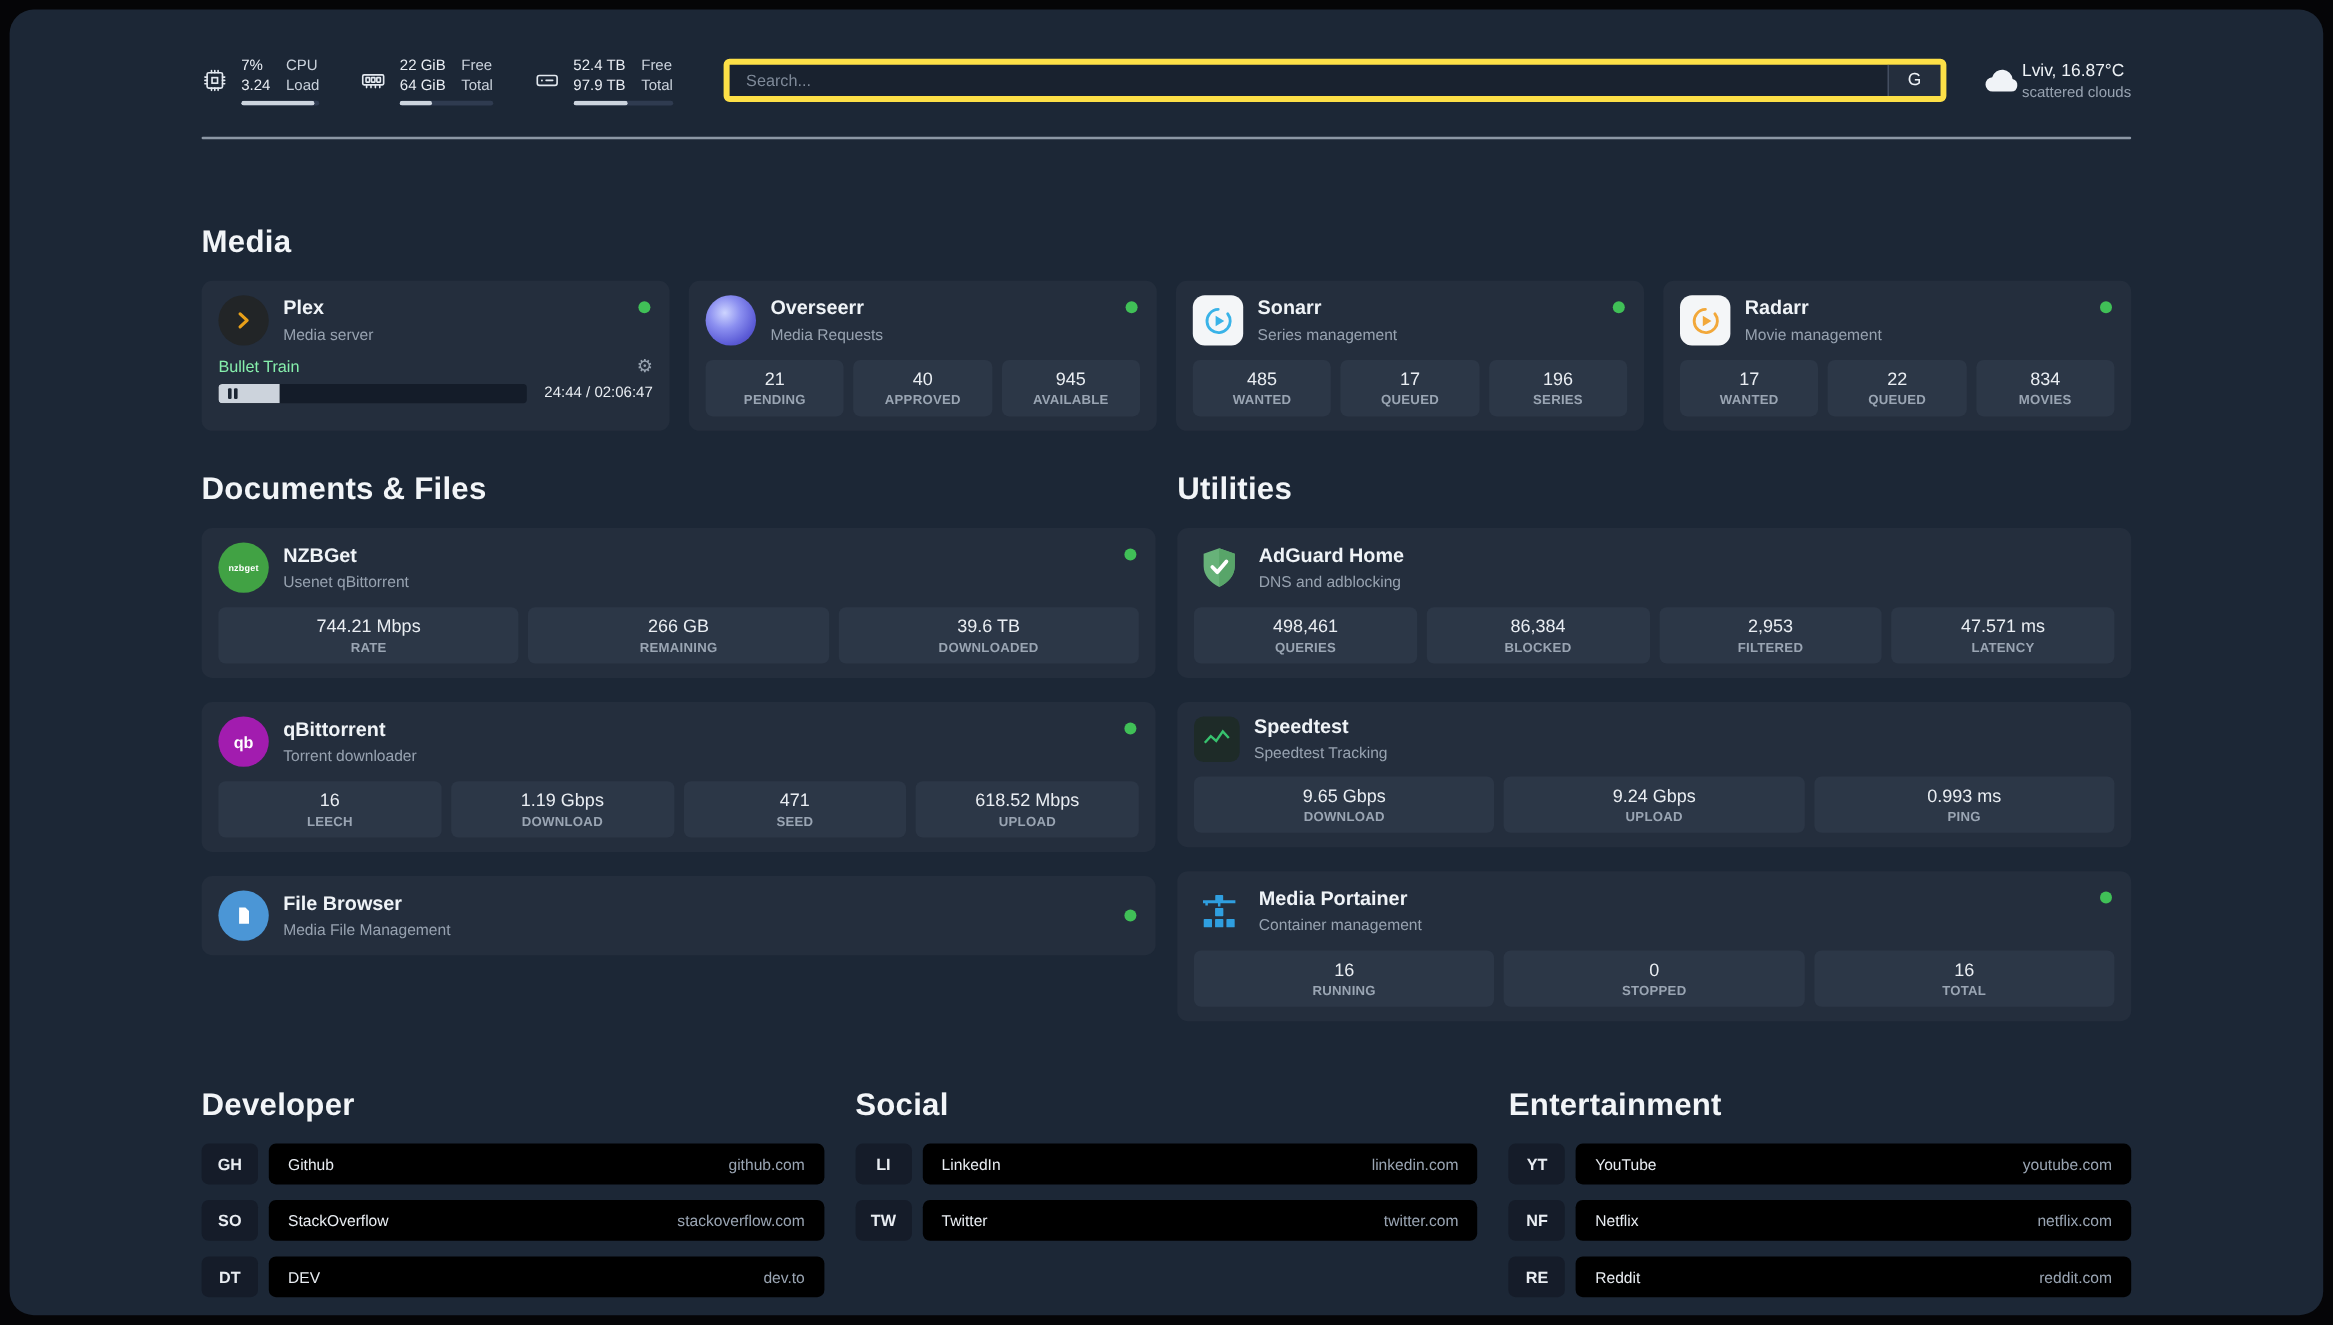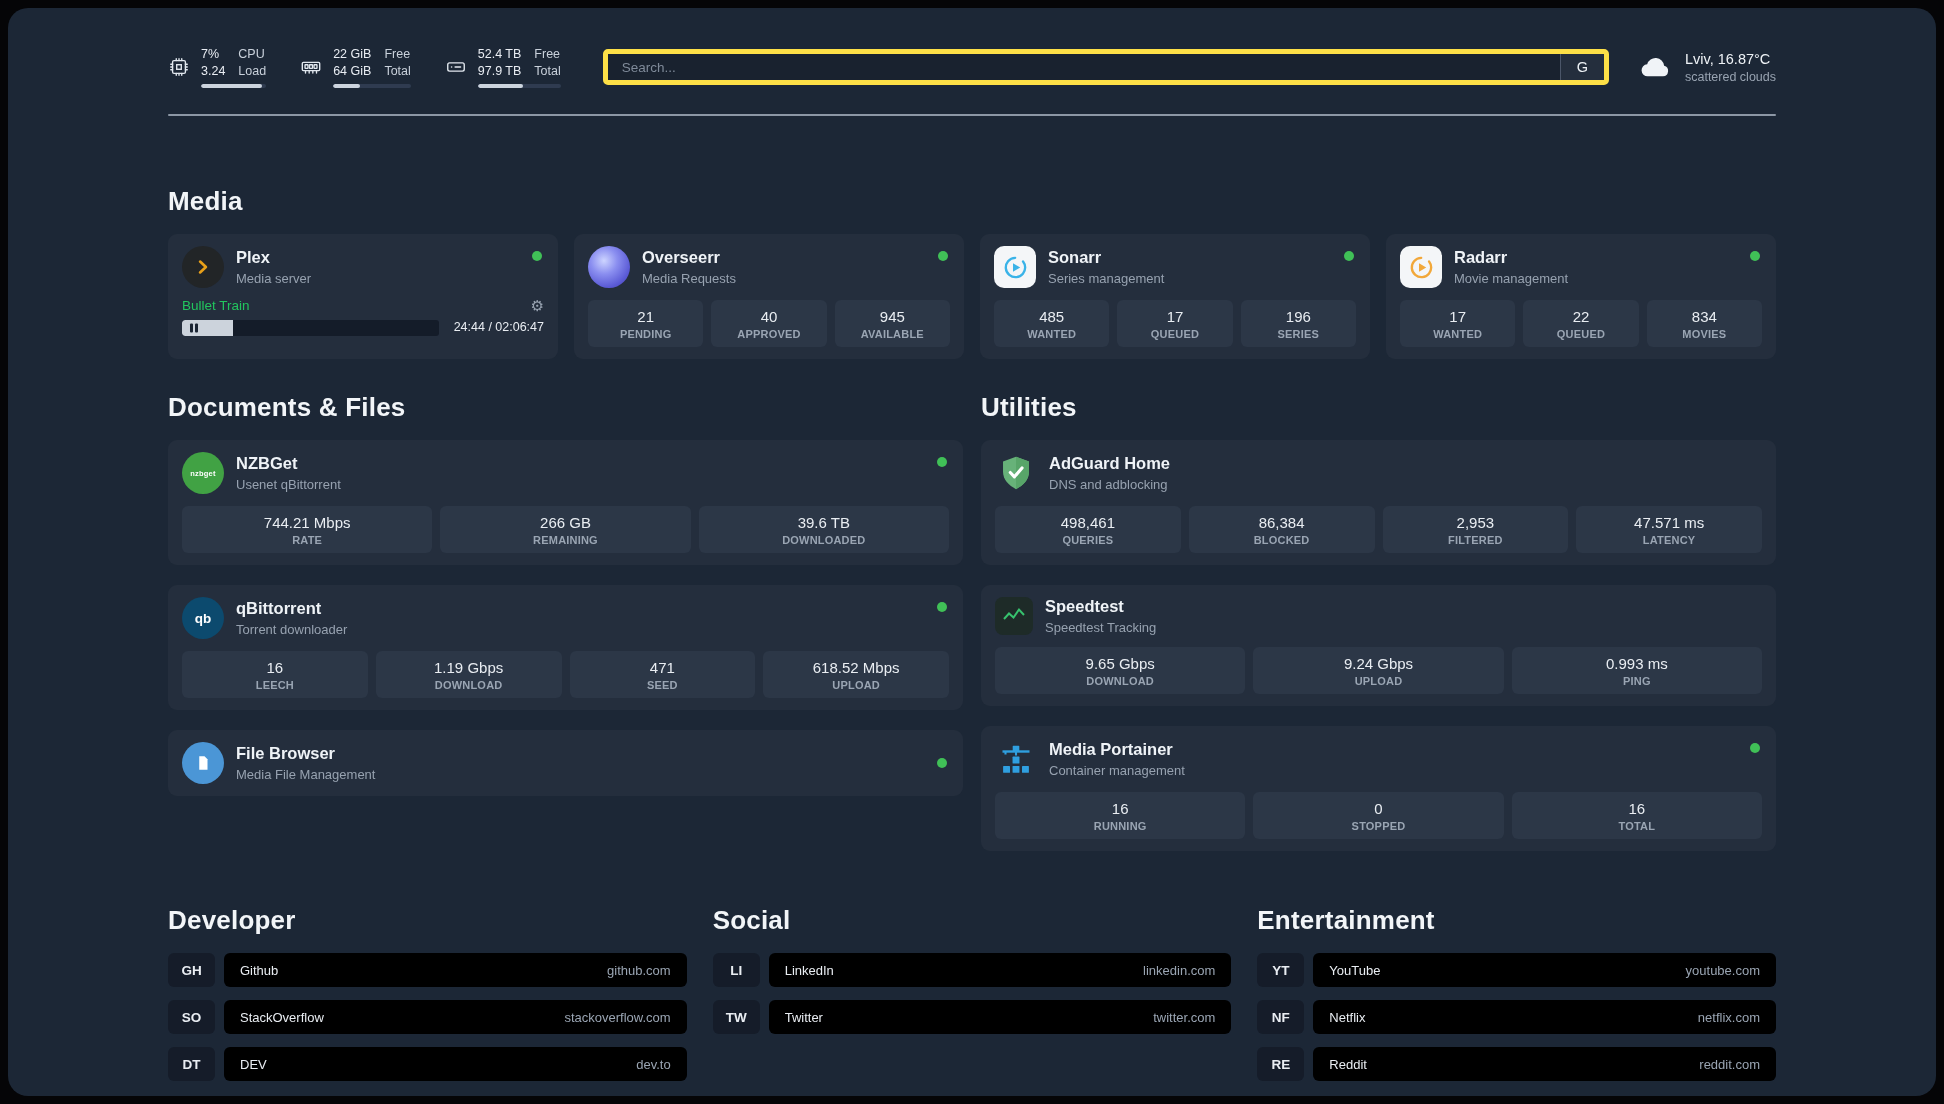--- a/index.html
+++ b/index.html
@@ -17,21 +17,21 @@
   .metric-col.values { color:#e9edf3; }
   .metric-col.labels { color:#c9d1db; }
   .metric-bar { height:4px; background:#2f3b50; border-radius:2px; margin-top:5px; overflow:hidden; }
   .metric-bar .fill { height:100%; background:#ccd4de; border-radius:2px; }
 
   .search-wrap { flex:1; margin:0 30px 0 42px; display:flex; height:36px; border:5px solid #fde047; border-radius:5px; background:#19222f; overflow:hidden; }
   .search-input { flex:1; background:transparent; border:none; outline:none; color:#e8edf3; font-size:13.5px; padding:0 14px; font-family:inherit; }
   .search-input::placeholder { color:#7f8a99; }
   .search-engine { width:44px; display:flex; align-items:center; justify-content:center; background:#242e3d; border-left:1px solid #4b5669; color:#eef2f6; font-size:14.5px; cursor:pointer; }
 
-  .weather { display:flex; align-items:center; gap:14px; color:#eef2f6; }
+  .weather { display:flex; align-items:center; gap:1px; color:#eef2f6; }
   .weather-icon { display:flex; color:#f0f3f7; }
   .weather-main { font-size:14.5px; }
   .weather-sub { font-size:12.5px; color:#98a3b1; margin-top:3px; }
 
   .divider { height:2px; background:#a9b4c2; opacity:.8; margin-top:26px; border-radius:1px; }
 
   
   .section-title { font-size:26px; font-weight:600; color:#f2f5f8; margin:0 0 17px; letter-spacing:.2px; }
   .media-section { margin-top:70px; }
   .media-grid { display:grid; grid-template-columns:repeat(4,1fr); gap:16px; }
@@ -47,21 +47,21 @@
   .status-dot { position:absolute; top:17px; right:16px; width:10px; height:10px; border-radius:50%; background:#40c057; }
   .card.center-dot .status-dot { top:50%; margin-top:-5px; }
 
   .stat-row { display:flex; gap:8px; margin-top:12px; }
   .stat { flex:1; background:#2c3747; border-radius:6px; padding:8px 4px 7px; text-align:center; }
   .stat-value { font-size:15px; color:#e9edf2; }
   .stat-label { font-size:11px; font-weight:700; color:#9aa5b3; margin-top:3px; letter-spacing:.2px; }
 
   
   .plex-media-row { display:flex; justify-content:space-between; align-items:center; margin-top:10px; }
-  .plex-media-title { font-size:13.5px; color:#22c55e;text-align:right; }
+  .plex-media-title { font-size:13.5px; color:#86efac;text-align:right; }
   .gear { color:#97a2b0; font-size:15px; cursor:pointer; line-height:1; }
   .player-row { display:flex; align-items:flex-start; gap:15px; margin-top:7px; }
   .player-bar { flex:1; height:16px; background:#141c29; border-radius:3px; position:relative; overflow:hidden; }
   .player-fill { height:100%; background:#ccd3dc; border-radius:3px 0 0 3px; }
   .pause-btn { position:absolute; left:8px; top:50%; transform:translateY(-50%); display:flex; gap:2.5px; cursor:pointer; }
   .pause-btn i { width:2.6px; height:9px; background:#1b2533; border-radius:1px; display:block; }
   .player-time { font-size:12.5px; color:#e9edf2; white-space:nowrap; }
 
   .two-col { display:grid; grid-template-columns:1fr 1fr; gap:0 18px; margin-top:33px; align-items:start; }
   .col-stack { display:flex; flex-direction:column; gap:20px; }
@@ -72,21 +72,21 @@
   .bm-abbr { width:47px; height:34px; flex:none; background:#151c29; border-radius:6px; display:flex; align-items:center; justify-content:center; font-size:13.5px; font-weight:600; color:#e9edf2; }
   .bm-bar { flex:1; background:#000000; border-radius:6px; display:flex; align-items:center; justify-content:space-between; padding:0 16px; height:34px; }
   .bm-name { font-size:13px; color:#e9edf2; }
   .bm-url { font-size:13px; color:#9aa5b3; }
 
   
   .icon-plex { background:#222527; }
   .icon-overseerr { background:radial-gradient(circle at 38% 35%, #cdd4ff 0%, #8b8ff0 35%, #5b5bd6 70%, #4338a8 100%); }
   .icon-sonarr, .icon-radarr { background:#f4f6f8; border-radius:10px; }
   .icon-nzbget { background:#41a244; font-size:7.5px; font-weight:700; color:#fff; letter-spacing:.2px; }
-  .icon-qb { background:#0c4a6e; font-size:13.5px; font-weight:700; color:#fff; }
+  .icon-qb { background:#a21caf; font-size:13.5px; font-weight:700; color:#fff; }
   .icon-fb { background:#4b96d6; }
   .icon-speedtest { width:38px; height:38px; background:#1e2b28; border-radius:8px; }
   .icon-plain { background:transparent; }
 </style>
 </head>
 <body>
 
 <div class="panel">
 <div class="content">
 

